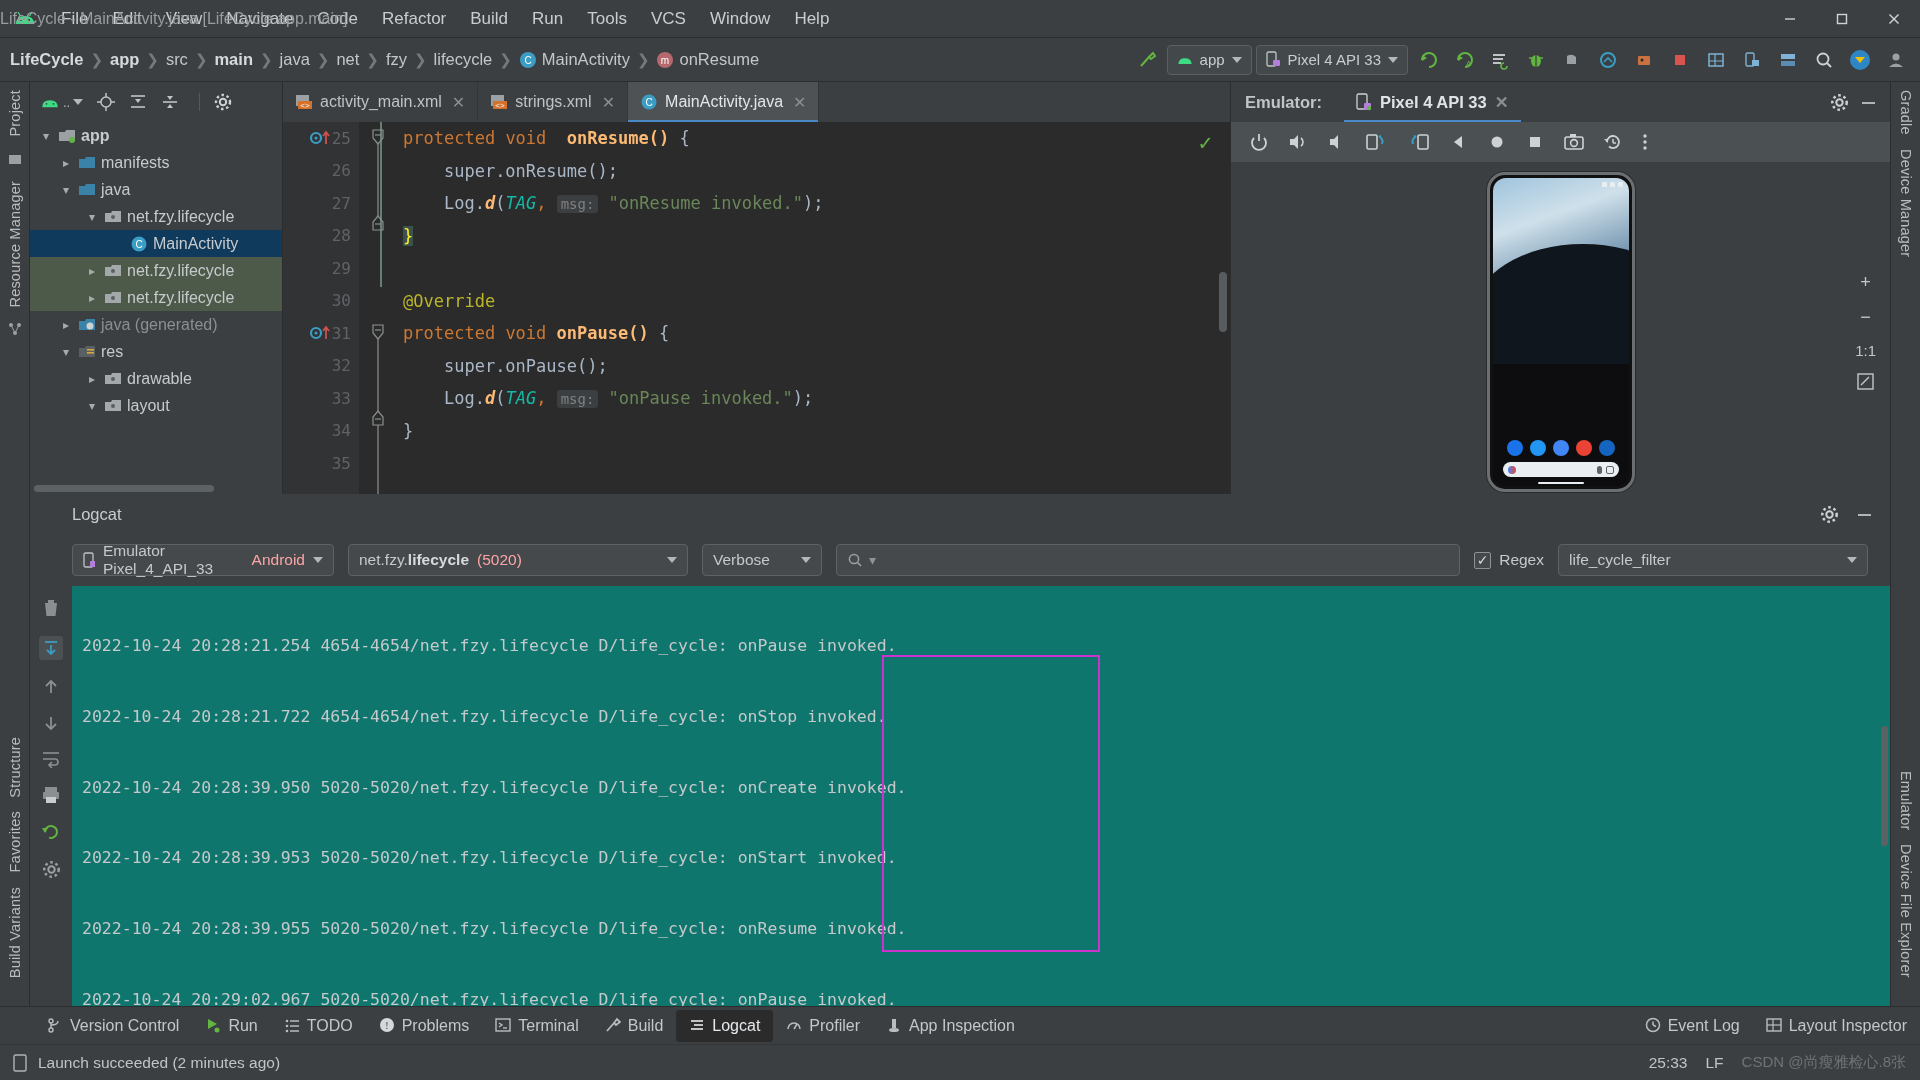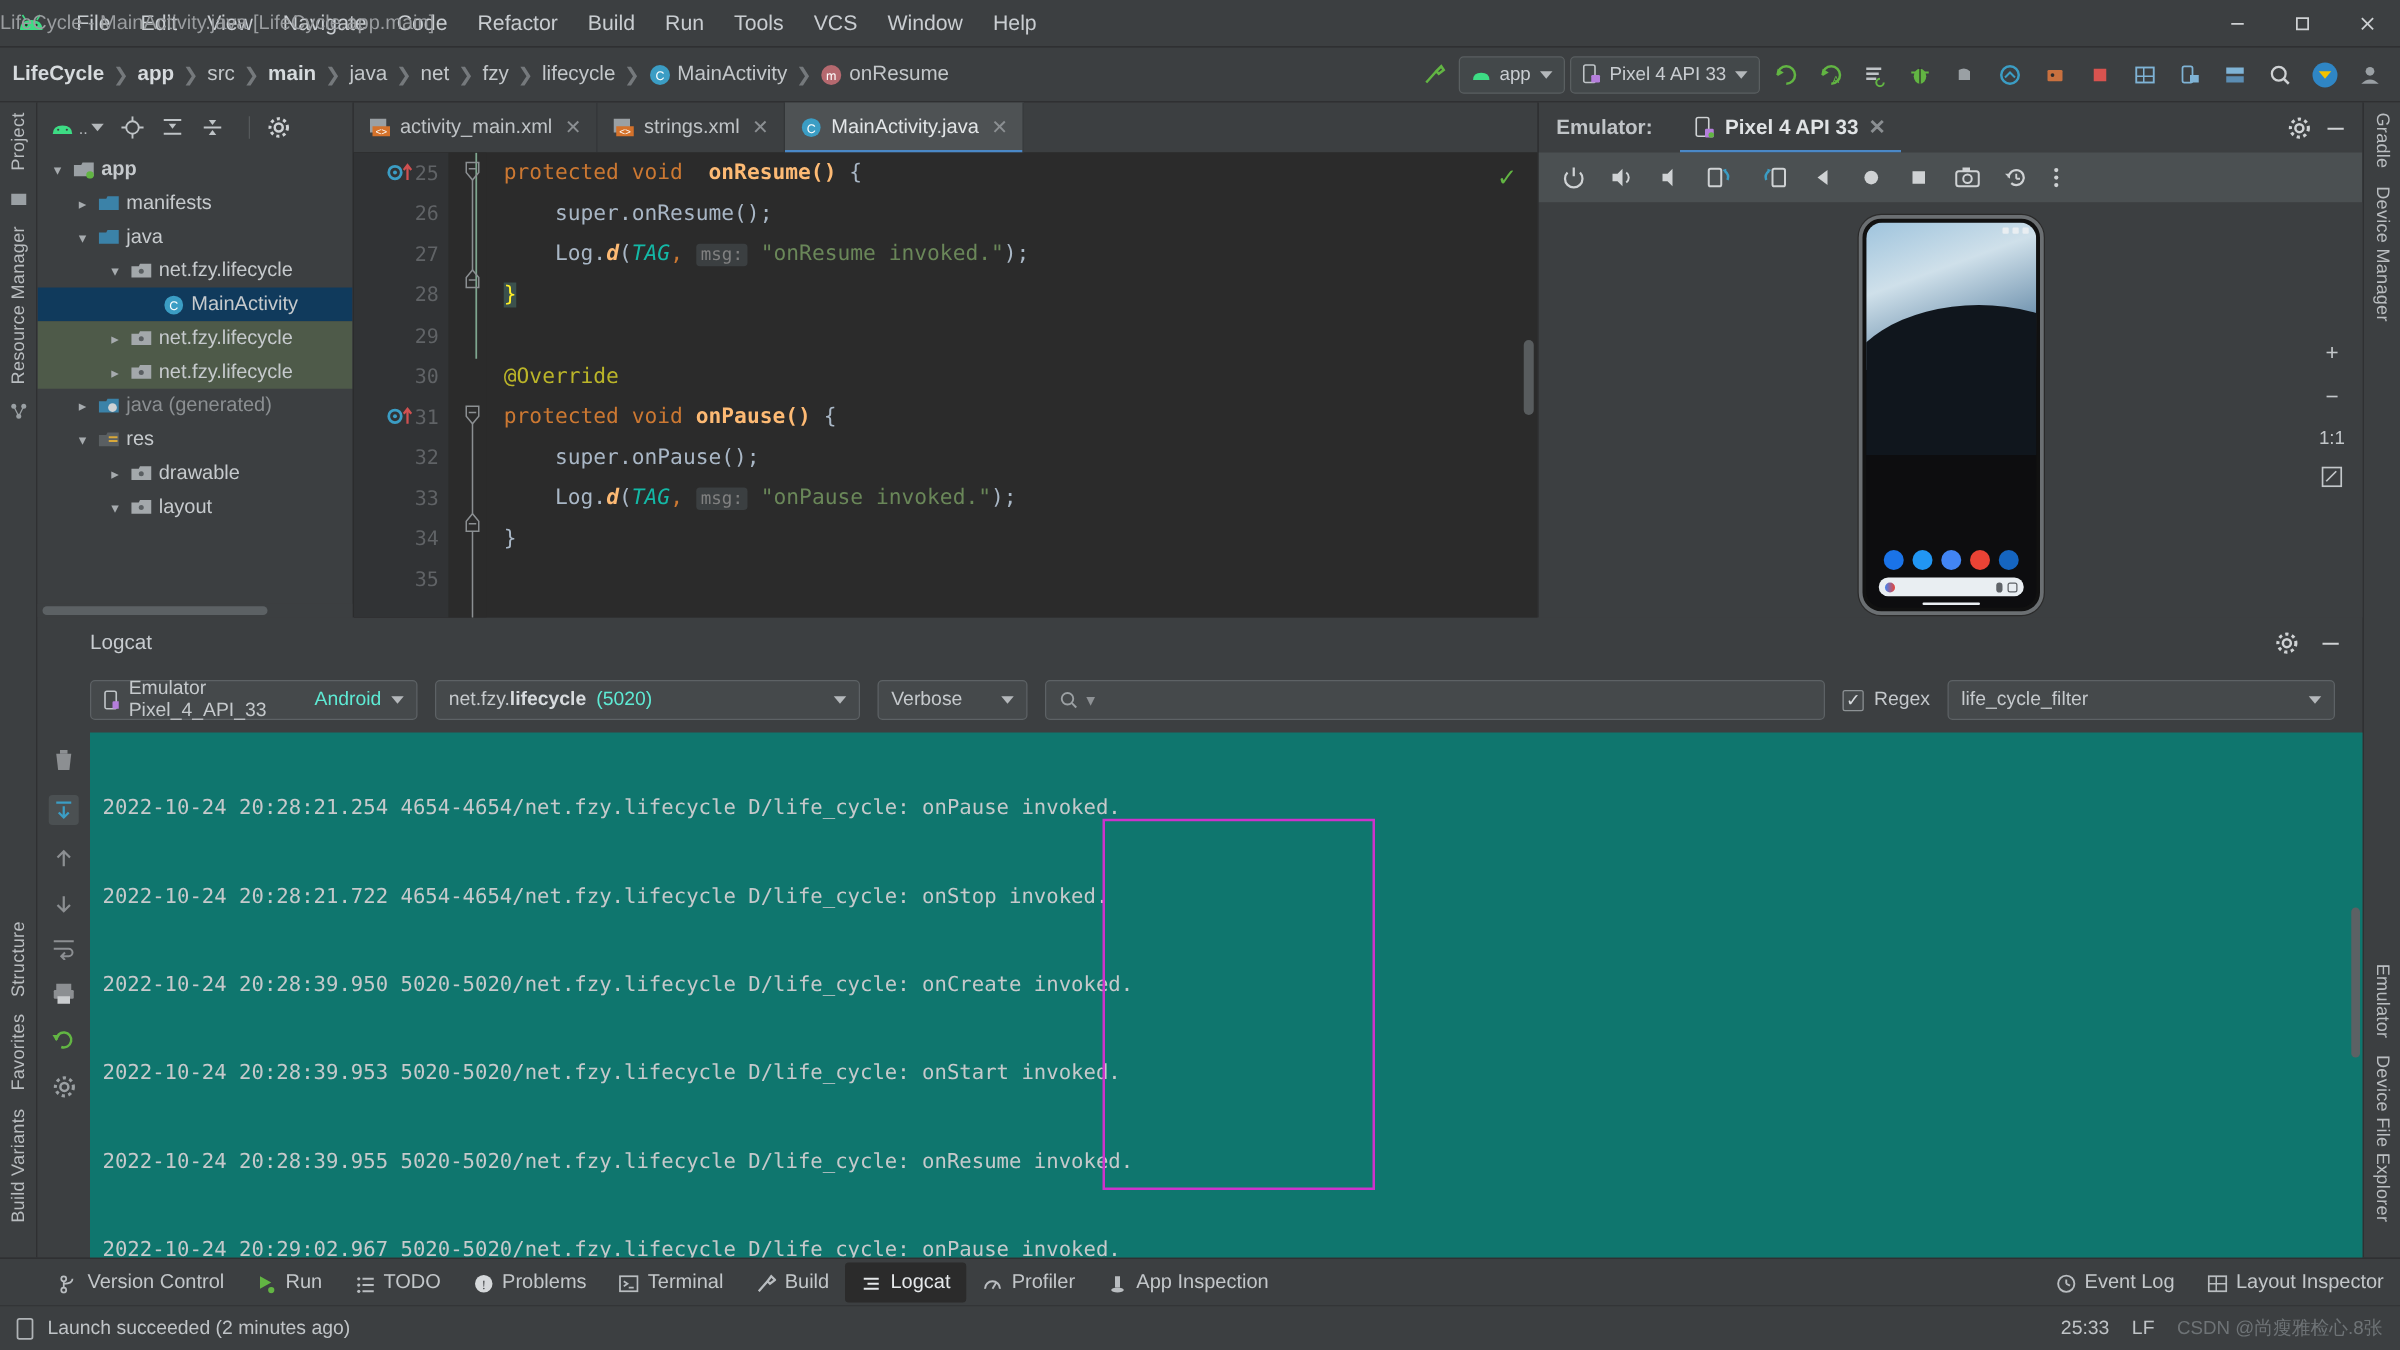--- a/index.html
+++ b/index.html
@@ -134,40 +134,40 @@
   .logpanel { flex:1 1 auto; display:flex; flex-direction:column; background:#3c3f41; min-height:0; }
   .log-header { height:40px; display:flex; align-items:center; padding-left:42px; flex:0 0 40px; }
   .log-title { font-size:16.5px; color:#c8ccd0; }
   .log-header-right { margin-left:auto; display:flex; gap:16px; padding-right:16px; align-items:center; }
   .log-filters { height:52px; flex:0 0 52px; display:flex; align-items:center; gap:14px; padding:0 22px 0 42px; }
   .combo {
     height:32px; border:1px solid #5d6265; border-radius:4px; background:#45494b;
     display:flex; align-items:center; padding:0 10px; gap:8px; font-size:15.5px; color:#c5c9cc;
   }
   .combo .sp { margin-left:auto; }
-  .combo .dim { color:#5eead4; }
+  .combo .dim { color:#fca5a5; }
   .combo .b { font-weight:bold; color:#d7dbde; }
   .searchbox { flex:1 1 auto; height:32px; border:1px solid #5d6265; border-radius:4px; background:#45494b; display:flex; align-items:center; padding:0 10px; gap:6px; }
   .chk { width:17px;height:17px;border:1px solid #8d9295; border-radius:2px; background:#45494b; display:flex; align-items:center; justify-content:center; color:#d7dbde; font-size:14px;}
   .logbody { flex:1 1 auto; display:flex; min-height:0; }
   .log-gutter { width:42px; flex:0 0 42px; display:flex; flex-direction:column; align-items:center; gap:18px; padding-top:12px; }
   .logtext {
     flex:1 1 auto; background:#0f766e; font-family:"DejaVu Sans Mono", monospace; font-size:16.5px;
     color:#c6c9cb; padding:6px 0 0 10px; position:relative; overflow:hidden; white-space:pre;
   }
   .logline { height:32.8px; line-height:32.8px; }
   .hl-box { position:absolute; border:2px solid #cc33cc; pointer-events:none; }
   .log-vscroll { position:absolute; right:2px; top:140px; width:7px; height:120px; background:#5c6164; border-radius:4px; }
 
   
   .toolwin {
     height:38px; flex:0 0 38px; background:#3c3f41; display:flex; align-items:center;
     border-top:1px solid #2b2d2e; padding-left:34px; gap:0;
   }
-  .tw { display:flex; align-items:flex-end; gap:7px; font-size:16px; color:#c3c7ca; padding:7px 13px; border-radius:3px; }
+  .tw { display:flex; align-items:flex-start; gap:7px; font-size:16px; color:#c3c7ca; padding:7px 13px; border-radius:3px; }
   .tw.active { background:#2b2b2b; color:#e6e9eb; }
   .tw-right { margin-left:auto; display:flex; gap:0; }
   .statusbar {
     height:36px; flex:0 0 36px; background:#3c3f41; display:flex; align-items:center;
     padding-left:12px; gap:10px; font-size:15.5px; color:#c0c4c7; border-top:1px solid #333537;
   }
   .sb-right { margin-left:auto; display:flex; align-items:flex-end; gap:18px; padding-right:14px; }
   .wm { color:#6e7376; font-size:15px; }
   svg { display:block; }
 </style>

